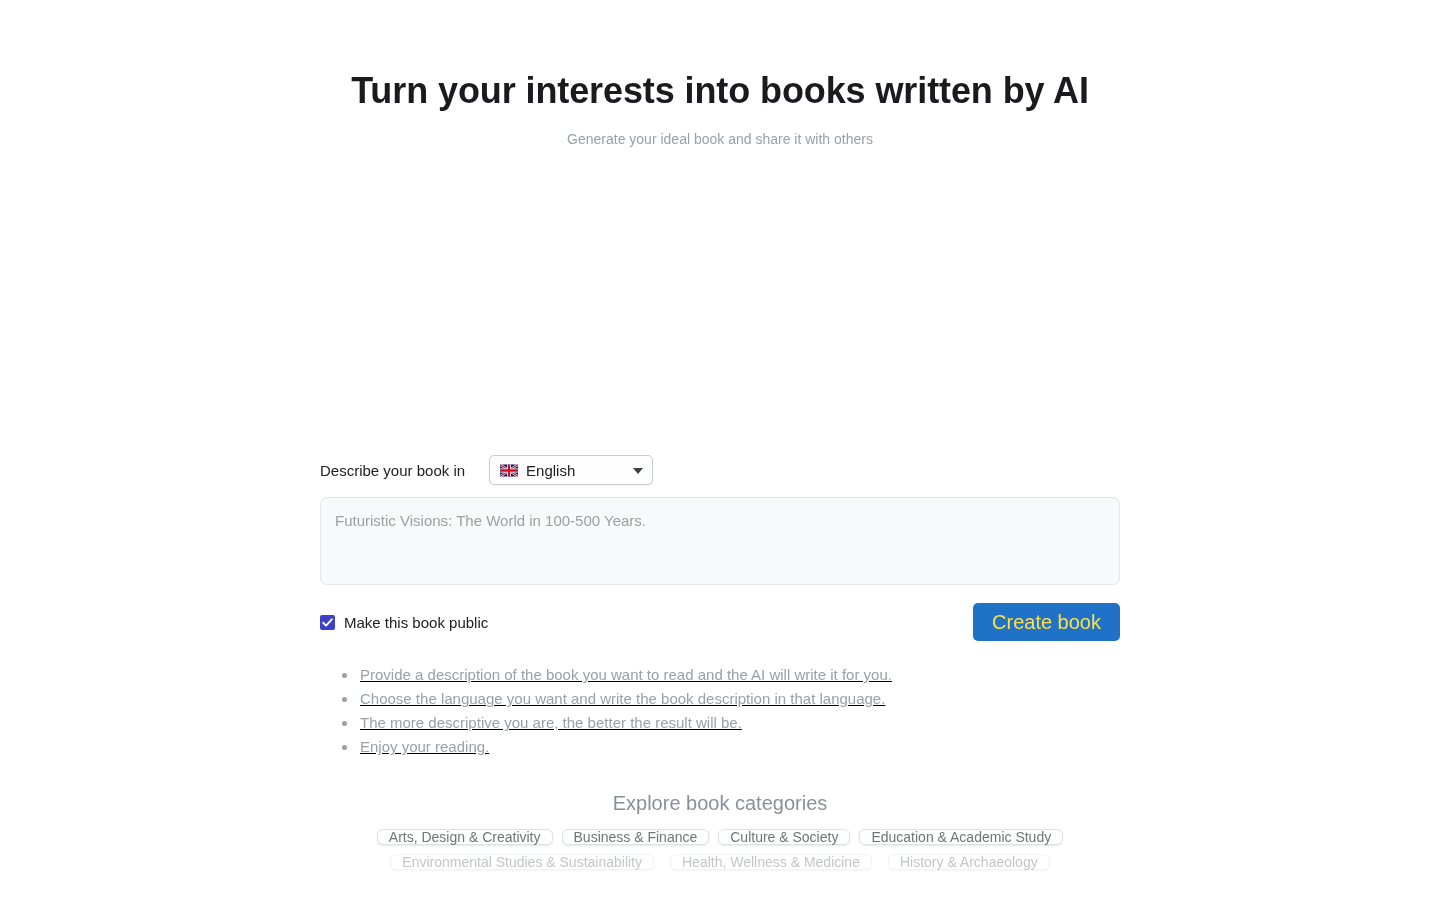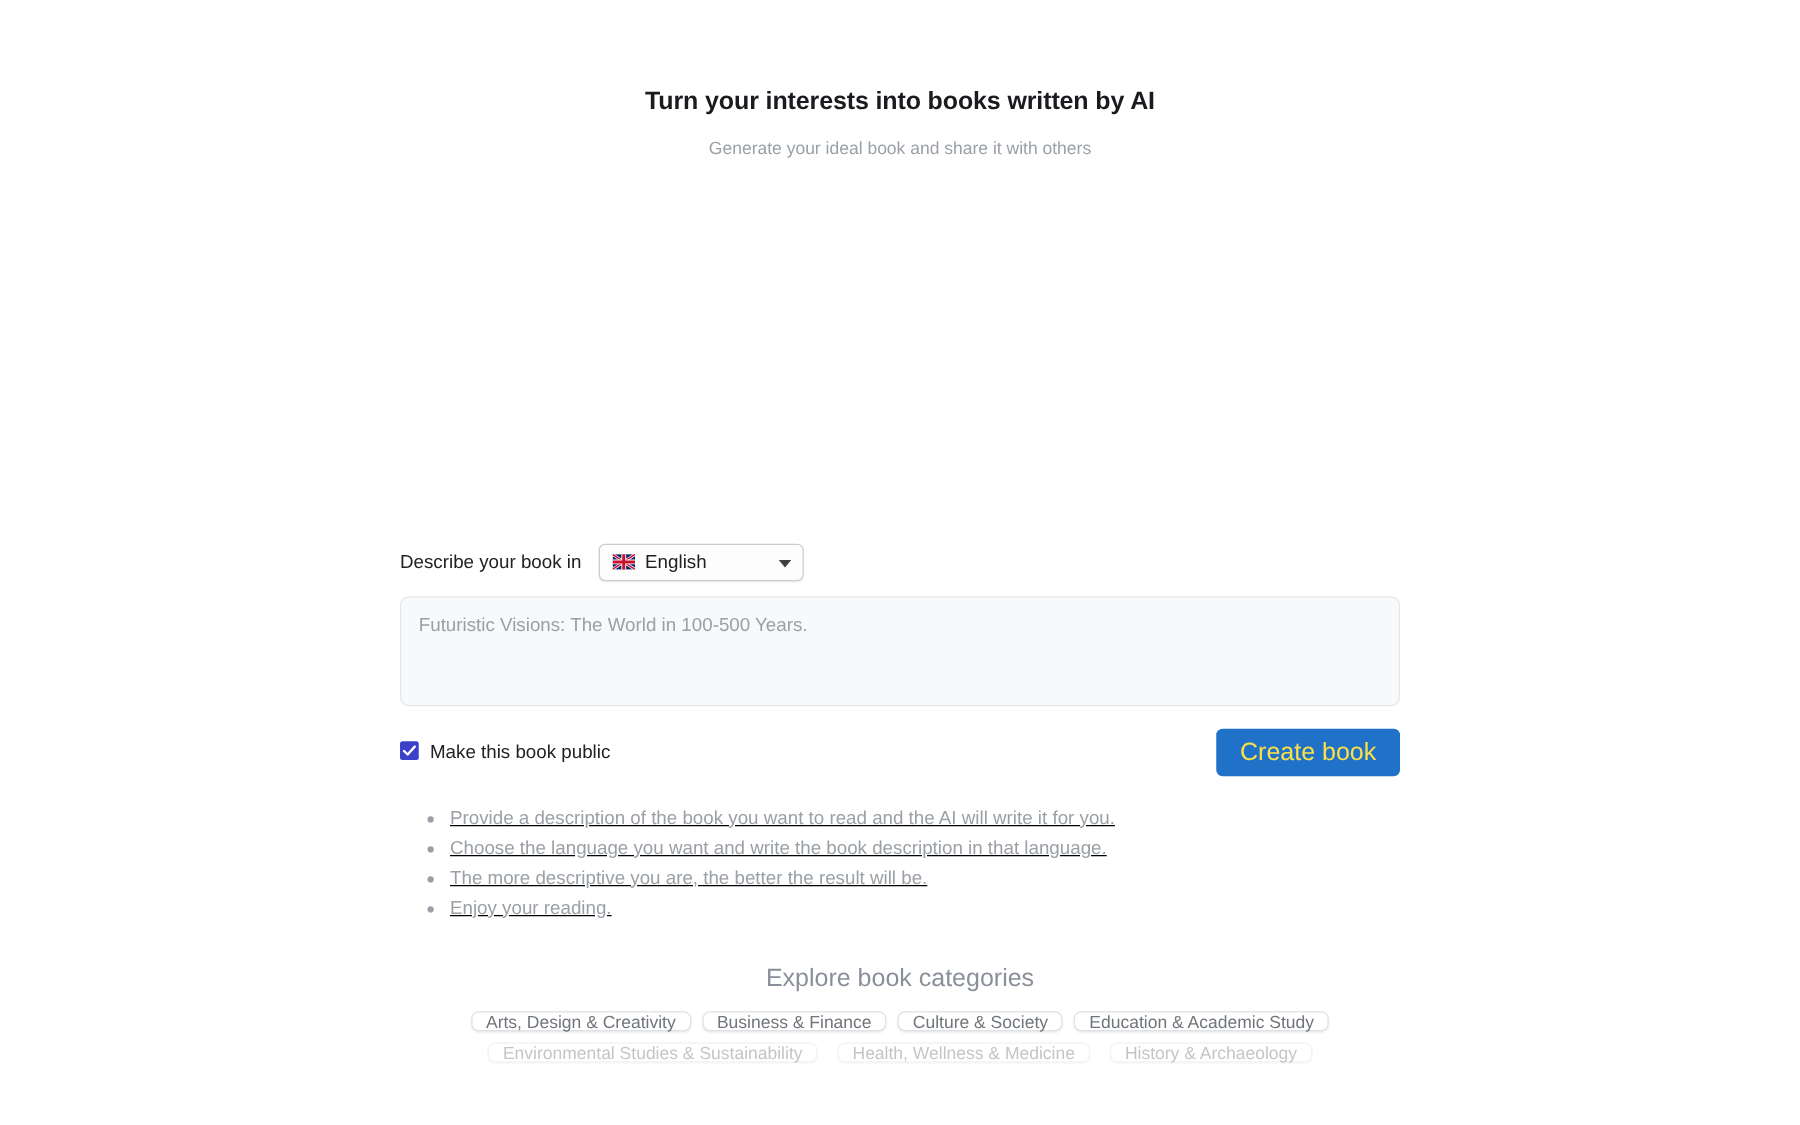--- a/index.html
+++ b/index.html
@@ -21,21 +21,21 @@
     background: #ffffff;
   }
 
   
   .hero {
     padding-top: 68px;
     text-align: center;
   }
   .hero-title {
     margin: 0;
-    font-size: 20px;
+    font-size: 36px;
     font-weight: 700;
     color: #1b1b1f;
     letter-spacing: -0.1px;
     line-height: 1.3;
   }
   .hero-subtitle {
     margin: 15px 0 0 0;
     font-size: 14px;
     font-weight: 400;
     color: #9aa0a6;
@@ -53,21 +53,21 @@
   
   .form-wrap {
     width: 800px;
     margin: 0 auto;
     padding: 0;
   }
 
   .lang-row {
     display: flex;
     align-items: center;
-    gap: 14px;
+    gap: 24px;
     height: 34px;
     margin-bottom: 10px;
   }
   .lang-label {
     font-size: 15px;
     color: #202124;
     white-space: nowrap;
   }
   .lang-select {
     position: relative;
@@ -132,21 +132,21 @@
 
   .action-row {
     display: flex;
     align-items: center;
     justify-content: space-between;
     margin-top: 18px;
     height: 38px;
   }
   .public-group {
     display: flex;
-    align-items: flex-start;
+    align-items: center;
     gap: 9px;
   }
   .checkbox {
     position: relative;
     width: 15px;
     height: 15px;
     border-radius: 2px;
     background: #3b41c9;
     flex: 0 0 auto;
     cursor: pointer;

